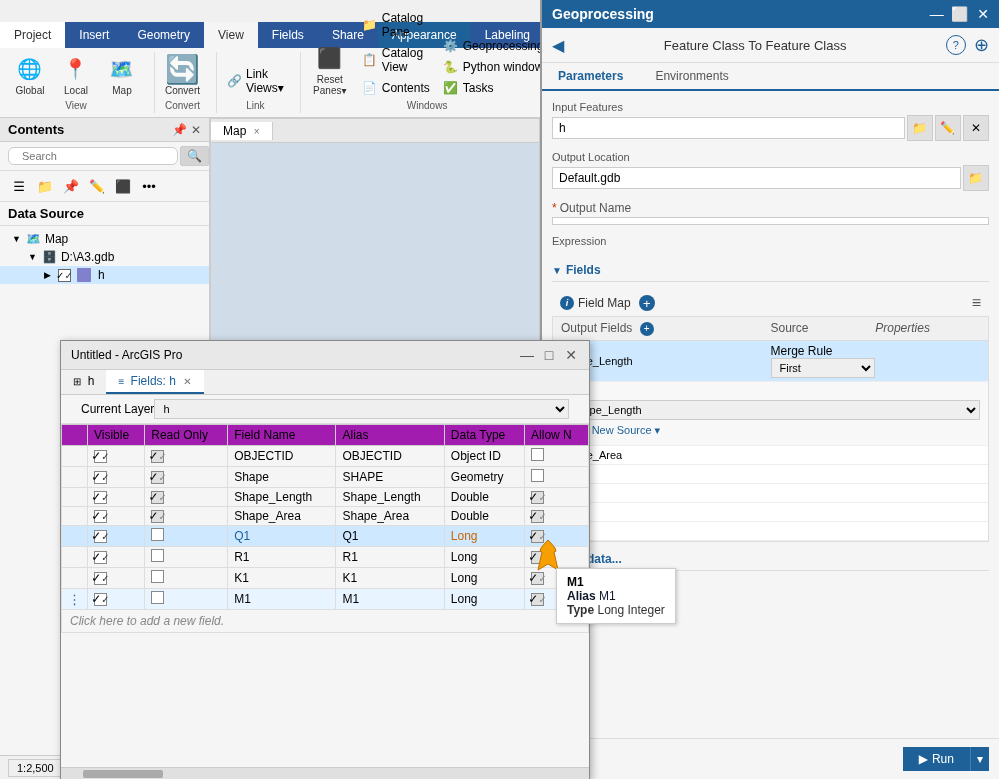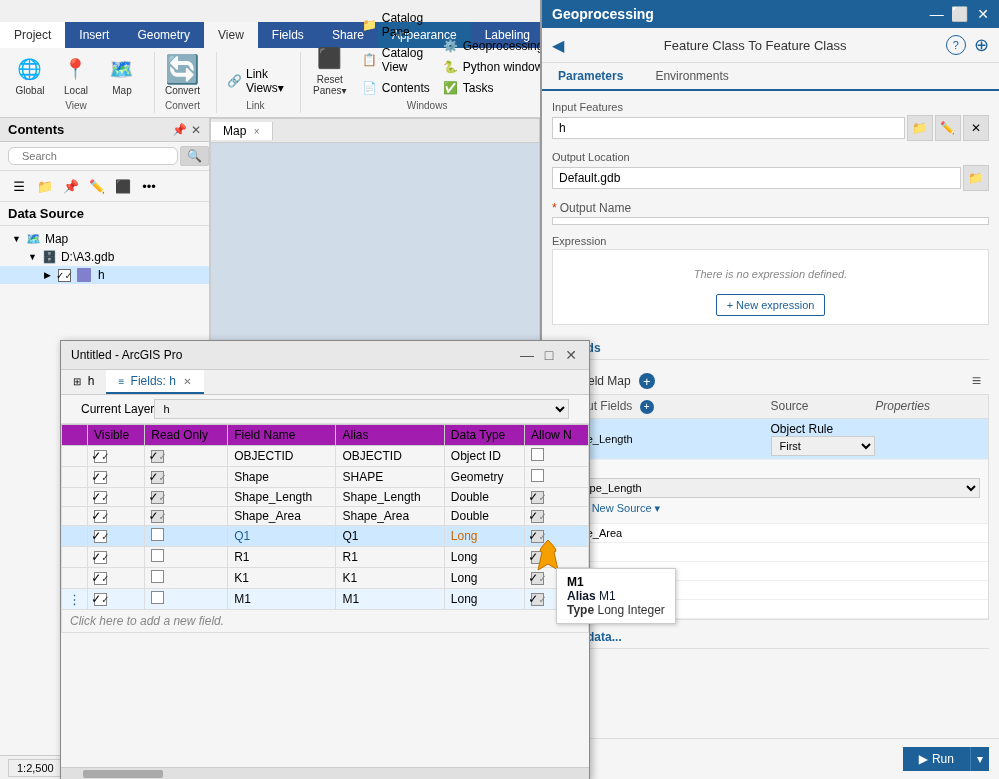--- a/index.html
+++ b/index.html
@@ -470,26 +470,20 @@
     <div class="geo-field-group">
       <div class="geo-label">
         <span style="color:#cc3300;">*</span>
         <span>Output Name</span>
       </div>
       <div class="geo-input-field" style="background:white;border:1px solid #ccc;padding:3px 6px;font-size:12px;width:100%;"></div>
     </div>
 
     <div class="geo-field-group">
       <div class="geo-label">Expression</div>
-      <div class="geo-expression-area">
-        <div class="geo-expression-empty">There is no expression defined.</div>
-        <div style="display:flex;justify-content:center;margin-top:4px;">
-          <button class="geo-new-expr-btn">+ New expression</button>
-        </div>
-      </div>
     </div>
 
     <div class="geo-section-header">
       <span class="geo-section-collapse">▼</span>
       <span>Fields</span>
     </div>
 
     <div style="padding:2px 0 4px 0;">
       <div class="field-map-info">
         <span class="info-icon">i</span>
@@ -504,21 +498,21 @@
             <span>Output Fields</span>
             <span class="plus-btn" style="font-size:10px;width:14px;height:14px;">+</span>
           </div>
           <div class="field-map-col2">Source</div>
           <div class="field-map-col3">Properties</div>
         </div>
 
         <div class="field-map-row selected">
           <div class="field-cell1">Shape_Length</div>
           <div class="field-cell2">
-            <span>Object Rule</span>
+            <span>Merge Rule</span>
             <select class="merge-rule-select">
               <option>First</option>
               <option>Last</option>
               <option>Sum</option>
             </select>
           </div>
           <div class="field-cell3"></div>
         </div>
 
         <div class="source-area">

